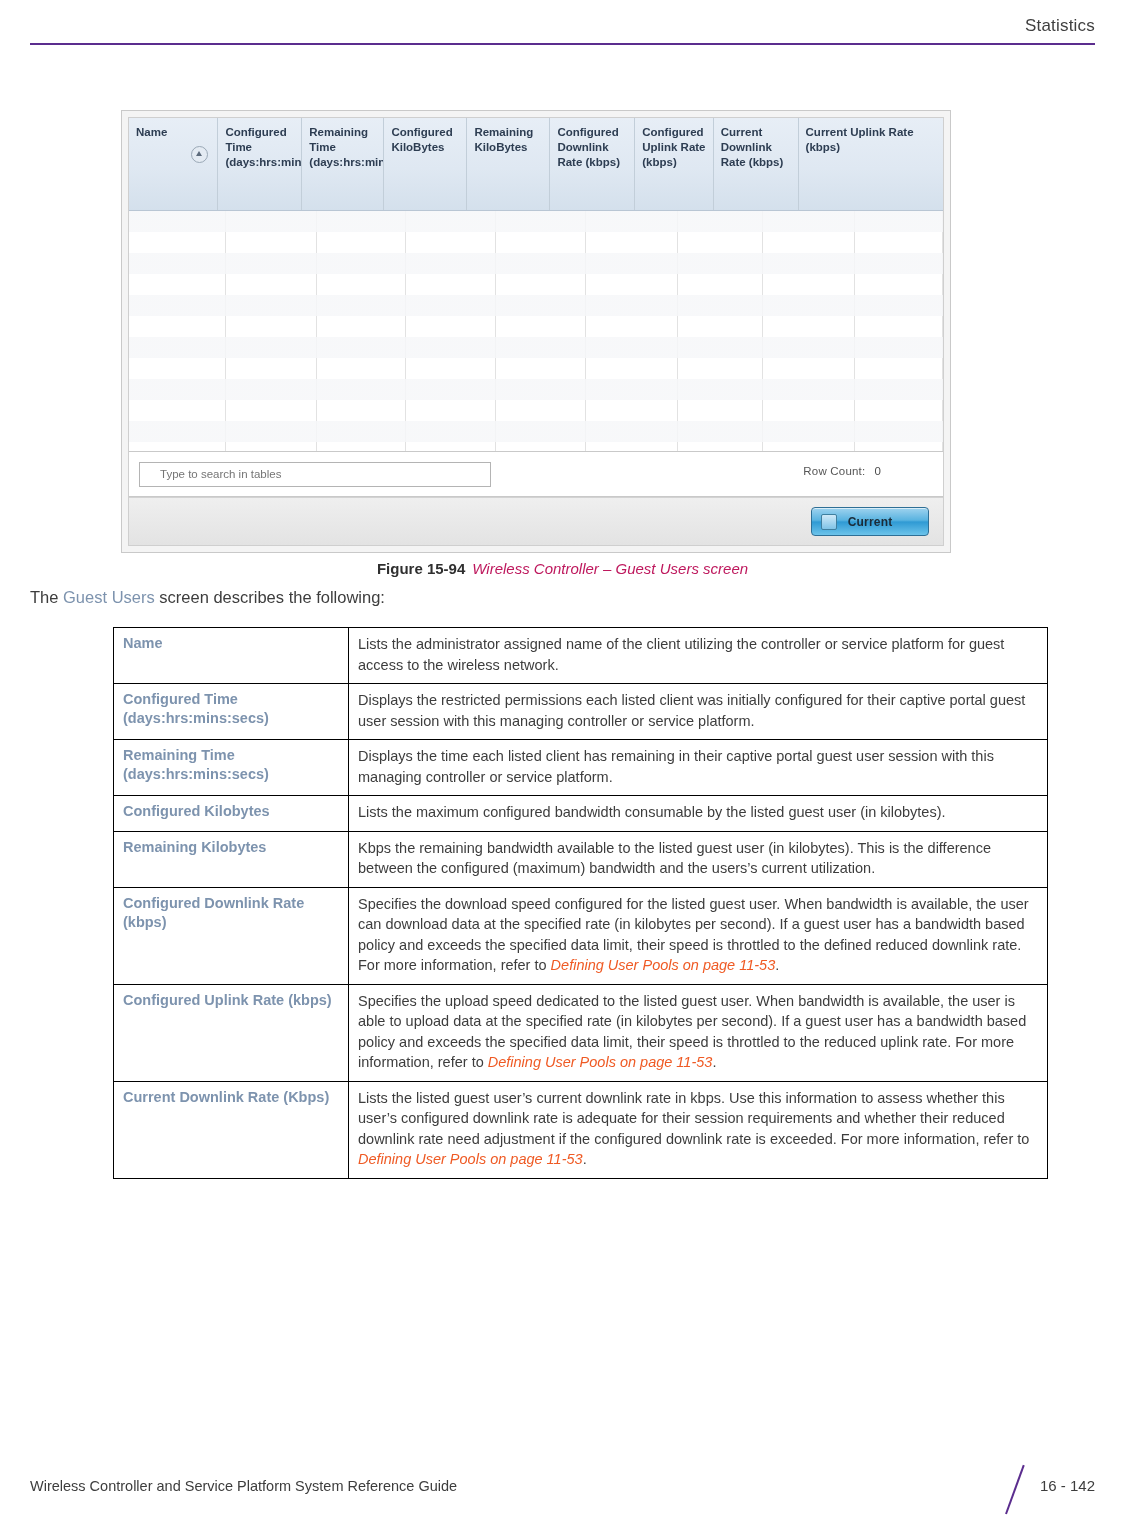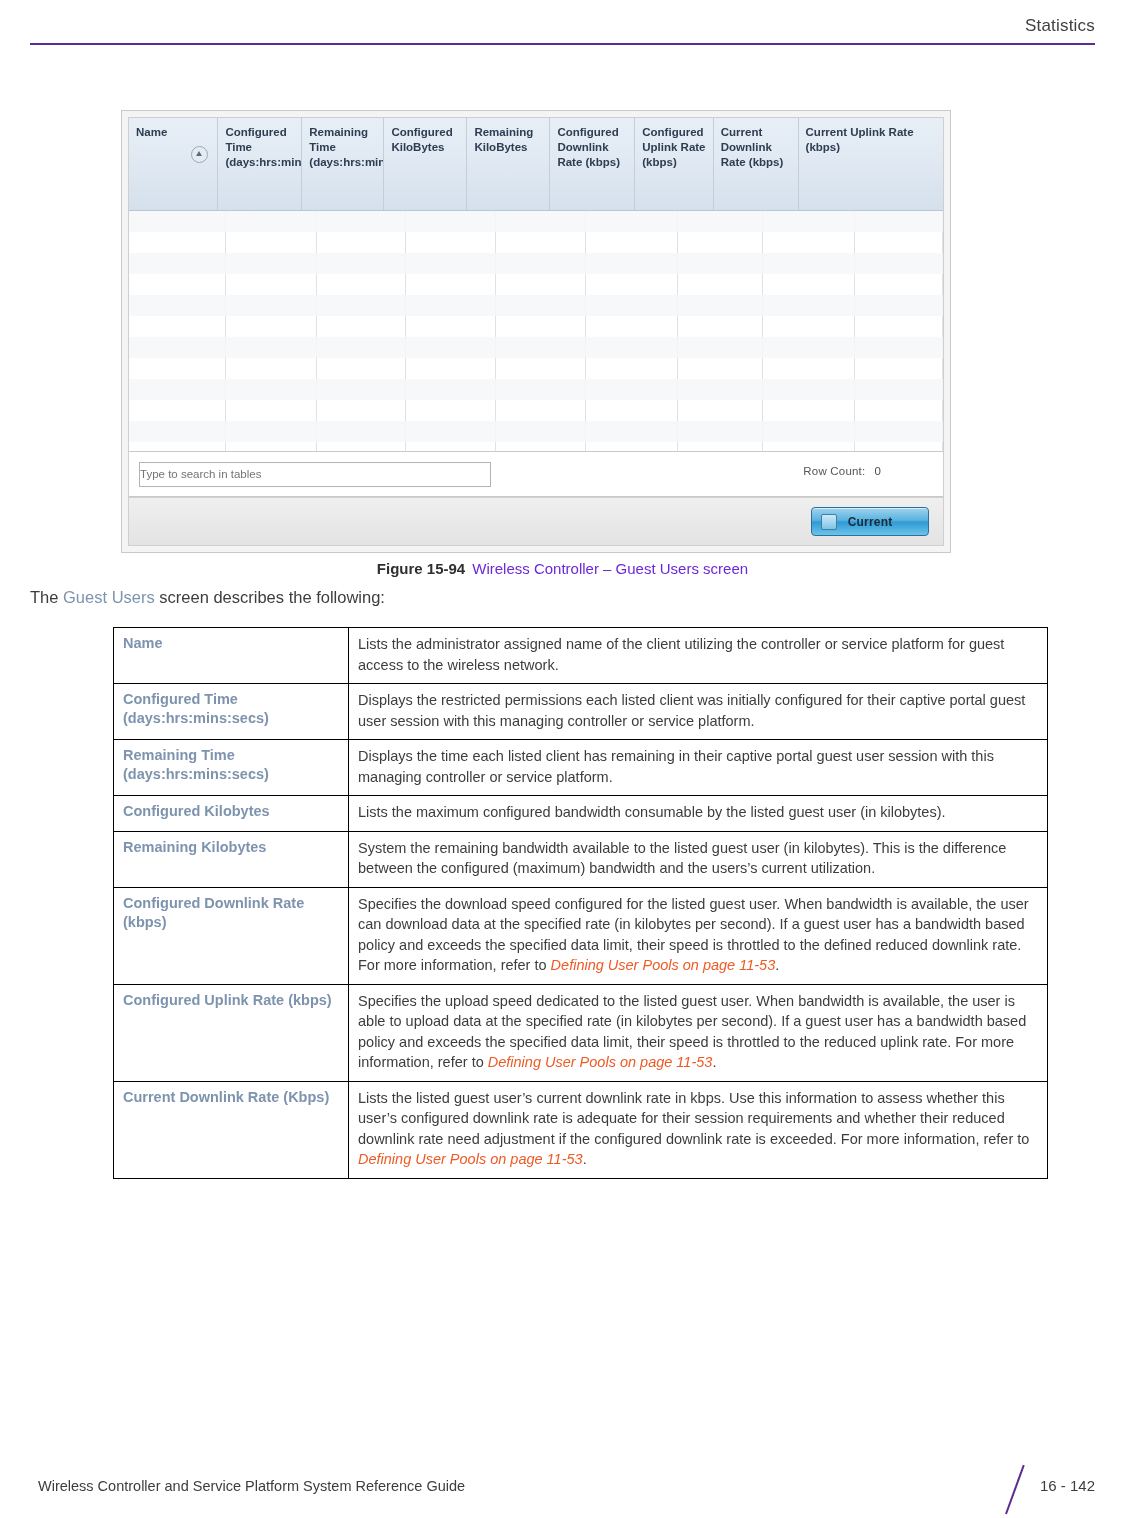--- a/index.html
+++ b/index.html
@@ -142,21 +142,21 @@
     position: relative;
   }
   .search-box {
     width: 352px;
     height: 25px;
     border: 1px solid #b4b4b4;
     background: #ffffff;
     font-size: 11.5px;
     color: #4a4a4a;
     line-height: 25px;
-    padding: 0 0;
+    padding: 0 20px;
     box-sizing: border-box;
     font-family: "Liberation Sans", sans-serif;
   }
   .rowcount {
     position: absolute;
     right: 62px;
     top: 13px;
     font-size: 11.5px;
     color: #565656;
     letter-spacing: 0.2px;
@@ -211,21 +211,22 @@
     left: 0; right: 0;
     top: 560px;
     text-align: center;
     font-size: 15px;
   }
   .fig-caption .fig-num {
     font-weight: bold;
     color: #2f2f2f;
   }
   .fig-caption .fig-txt {
-    color: #6d28d9;
+    font-style: italic;
+    color: #be185d;
     margin-left: 7px;
   }
 
   
   .intro {
     position: absolute;
     left: 30px;
     top: 588px;
     font-size: 16.5px;
     color: #3d3d3d;
@@ -262,21 +263,21 @@
     line-height: 20.5px;
   }
   .desc-table .xref {
     color: #ef5a24;
     font-style: italic;
   }
 
   
   .page-footer {
     position: absolute;
-    left: 8px; right: 0;
+    left: 0; right: 0;
     bottom: 0;
     height: 70px;
   }
   .page-footer .foot-text {
     position: absolute;
     left: 30px;
     bottom: 24px;
     font-size: 14.5px;
     color: #3d3d3d;
   }
@@ -400,21 +401,21 @@
     </tr>
     <tr>
       <td class="term">Configured Kilobytes</td>
       <td class="def">
         <span>Lists the maximum configured bandwidth consumable by the listed guest user (in kilobytes).</span>
       </td>
     </tr>
     <tr>
       <td class="term">Remaining Kilobytes</td>
       <td class="def">
-        <span>System the remaining bandwidth available to the listed guest user (in kilobytes). This is the difference between the configured (maximum) bandwidth and the users’s current utilization.</span>
+        <span>Kbps the remaining bandwidth available to the listed guest user (in kilobytes). This is the difference between the configured (maximum) bandwidth and the users’s current utilization.</span>
       </td>
     </tr>
     <tr>
       <td class="term">Configured Downlink Rate (kbps)</td>
       <td class="def">
         <span>Specifies the download speed configured for the listed guest user. When bandwidth is available, the user can download data at the specified rate (in kilobytes per second). If a guest user has a bandwidth based policy and exceeds the specified data limit, their speed is throttled to the defined reduced downlink rate. For more information, refer to </span><span class="xref">Defining User Pools on page 11-53</span><span>.</span>
       </td>
     </tr>
     <tr>
       <td class="term">Configured Uplink Rate (kbps)</td>

